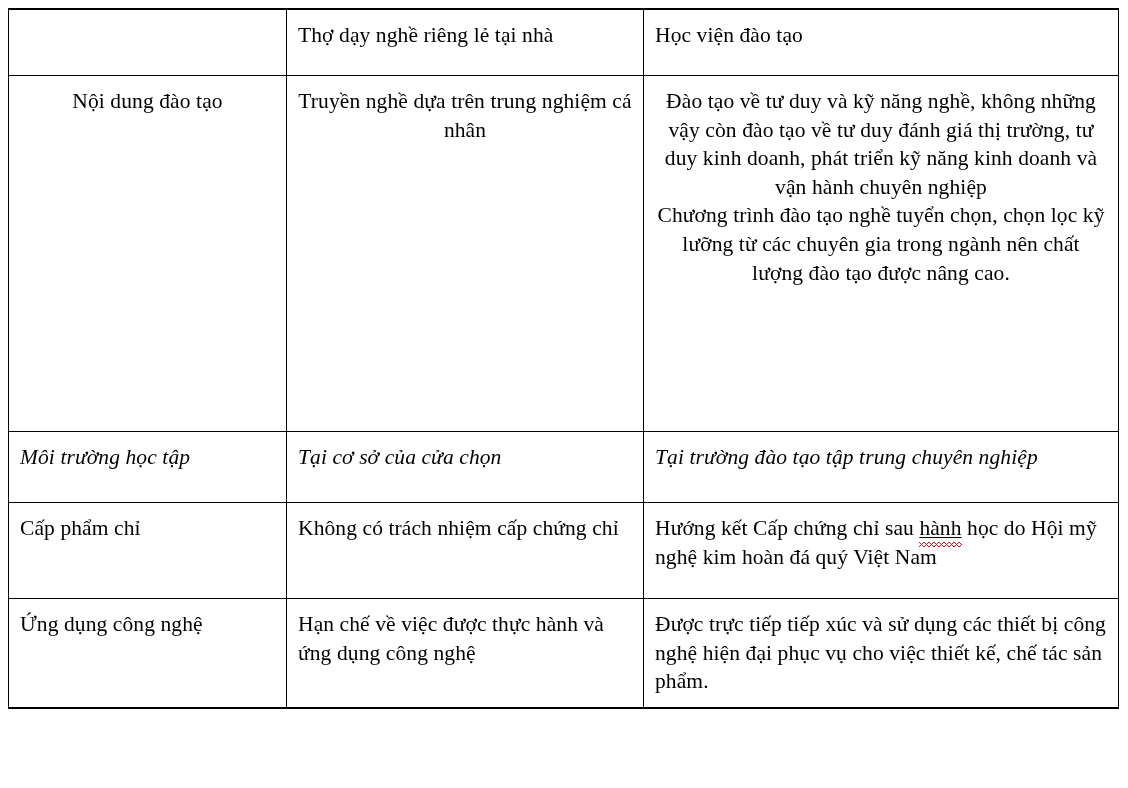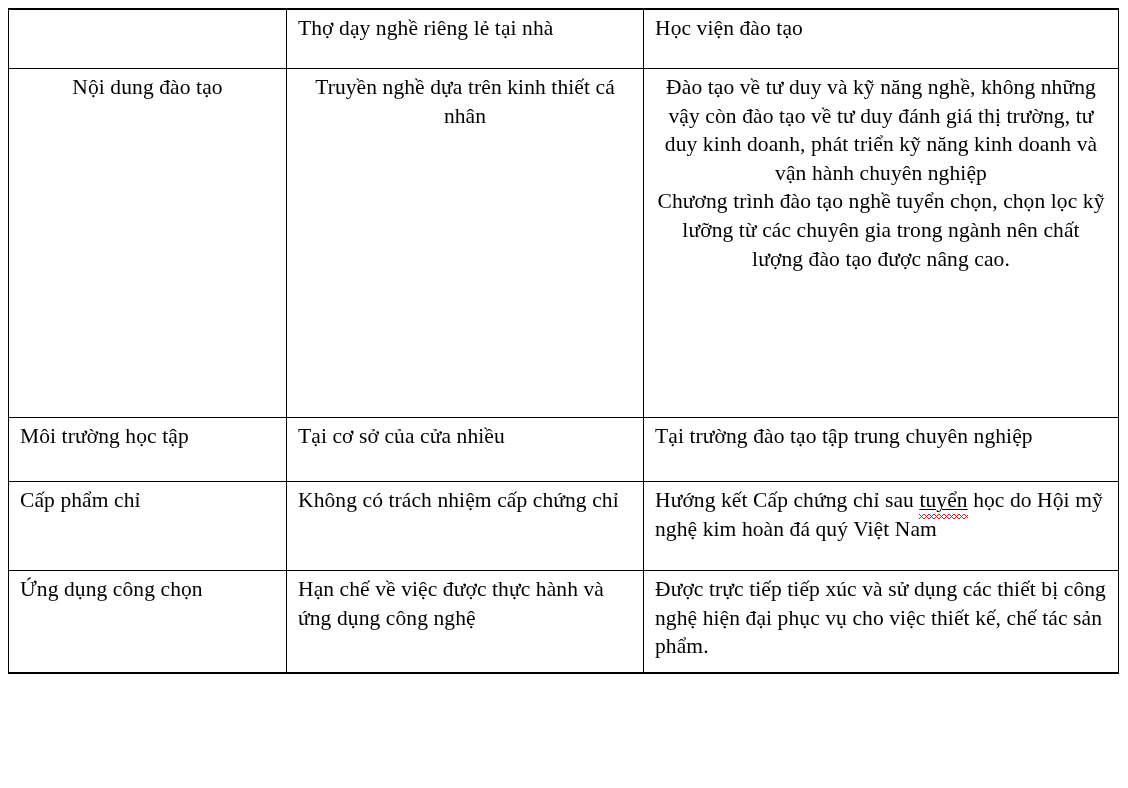--- a/index.html
+++ b/index.html
@@ -20,35 +20,35 @@
     left: 8px;
     top: 8px;
     width: 1110px;
     border-collapse: collapse;
     table-layout: fixed;
   }
 
   #comparison-table td {
     border: 1.4px solid #000000;
     vertical-align: top;
-    padding: 4px 11px 6px 11px;
+    padding: 11px 11px 6px 11px;
     font-size: 21.5px;
     line-height: 1.33;
     letter-spacing: 0.1px;
   }
 
   
   col.c-label  { width: 278px; }
   col.c-solo   { width: 357px; }
   col.c-school { width: 475px; }
 
   
   tr.row-header td      { height: 48px; }
   tr.row-content td     { height: 338px; text-align: center; }
-  tr.row-env td         { height: 53px; }
+  tr.row-env td         { height: 53px; font-style: italic; }
   tr.row-cert td        { height: 78px; }
   tr.row-career td      { height: 91px; }
   tr.row-tech td        { height: 91px; }
 
   
   #comparison-table tr.row-header td { border-top-width: 2.4px; }
   #comparison-table tr.row-tech td   { border-bottom-width: 2.4px; }
 
   .cell-text {
     display: block;
@@ -101,56 +101,56 @@
       <td>
         <span class="cell-text">Học viện đào tạo</span>
       </td>
     </tr>
 
     <tr class="row-content">
       <td>
         <span class="cell-text">Nội dung đào tạo</span>
       </td>
       <td>
-        <span class="cell-text">Truyền nghề dựa trên kinh thiết cá nhân</span>
+        <span class="cell-text">Truyền nghề dựa trên trung nghiệm cá nhân</span>
       </td>
       <td>
         <span class="cell-text">Đào tạo về tư duy và kỹ năng nghề, không những vậy còn đào tạo về tư duy đánh giá thị trường, tư duy kinh doanh, phát triển kỹ năng kinh doanh và vận hành chuyên nghiệp</span>
         <span class="cell-text">Chương trình đào tạo nghề tuyển chọn, chọn lọc kỹ lưỡng từ các chuyên gia trong ngành nên chất lượng đào tạo được nâng cao.</span>
       </td>
     </tr>
 
     <tr class="row-env">
       <td>
         <span class="cell-text">Môi trường học tập</span>
       </td>
       <td>
-        <span class="cell-text">Tại cơ sở của cửa nhiều</span>
+        <span class="cell-text">Tại cơ sở của cửa chọn</span>
       </td>
       <td>
         <span class="cell-text">Tại trường đào tạo tập trung chuyên nghiệp</span>
       </td>
     </tr>
 
     <tr class="row-cert">
       <td>
         <span class="cell-text">Cấp phẩm chỉ</span>
       </td>
       <td>
         <span class="cell-text">Không có trách nhiệm cấp chứng chỉ</span>
       </td>
       <td>
-        <span class="cell-text"><span>Hướng kết Cấp chứng chỉ sau </span><span class="misspelled">tuyển</span><span> học do Hội mỹ nghệ kim hoàn đá quý Việt Nam</span></span>
+        <span class="cell-text"><span>Hướng kết Cấp chứng chỉ sau </span><span class="misspelled">hành</span><span> học do Hội mỹ nghệ kim hoàn đá quý Việt Nam</span></span>
       </td>
     </tr>
 
 
     <tr class="row-tech">
       <td>
-        <span class="cell-text">Ứng dụng công chọn</span>
+        <span class="cell-text">Ứng dụng công nghệ</span>
       </td>
       <td>
         <span class="cell-text">Hạn chế về việc được thực hành và ứng dụng công nghệ</span>
       </td>
       <td>
         <span class="cell-text">Được trực tiếp tiếp xúc và sử dụng các thiết bị công nghệ hiện đại phục vụ cho việc thiết kế, chế tác sản phẩm.</span>
       </td>
     </tr>
 
   </tbody>

